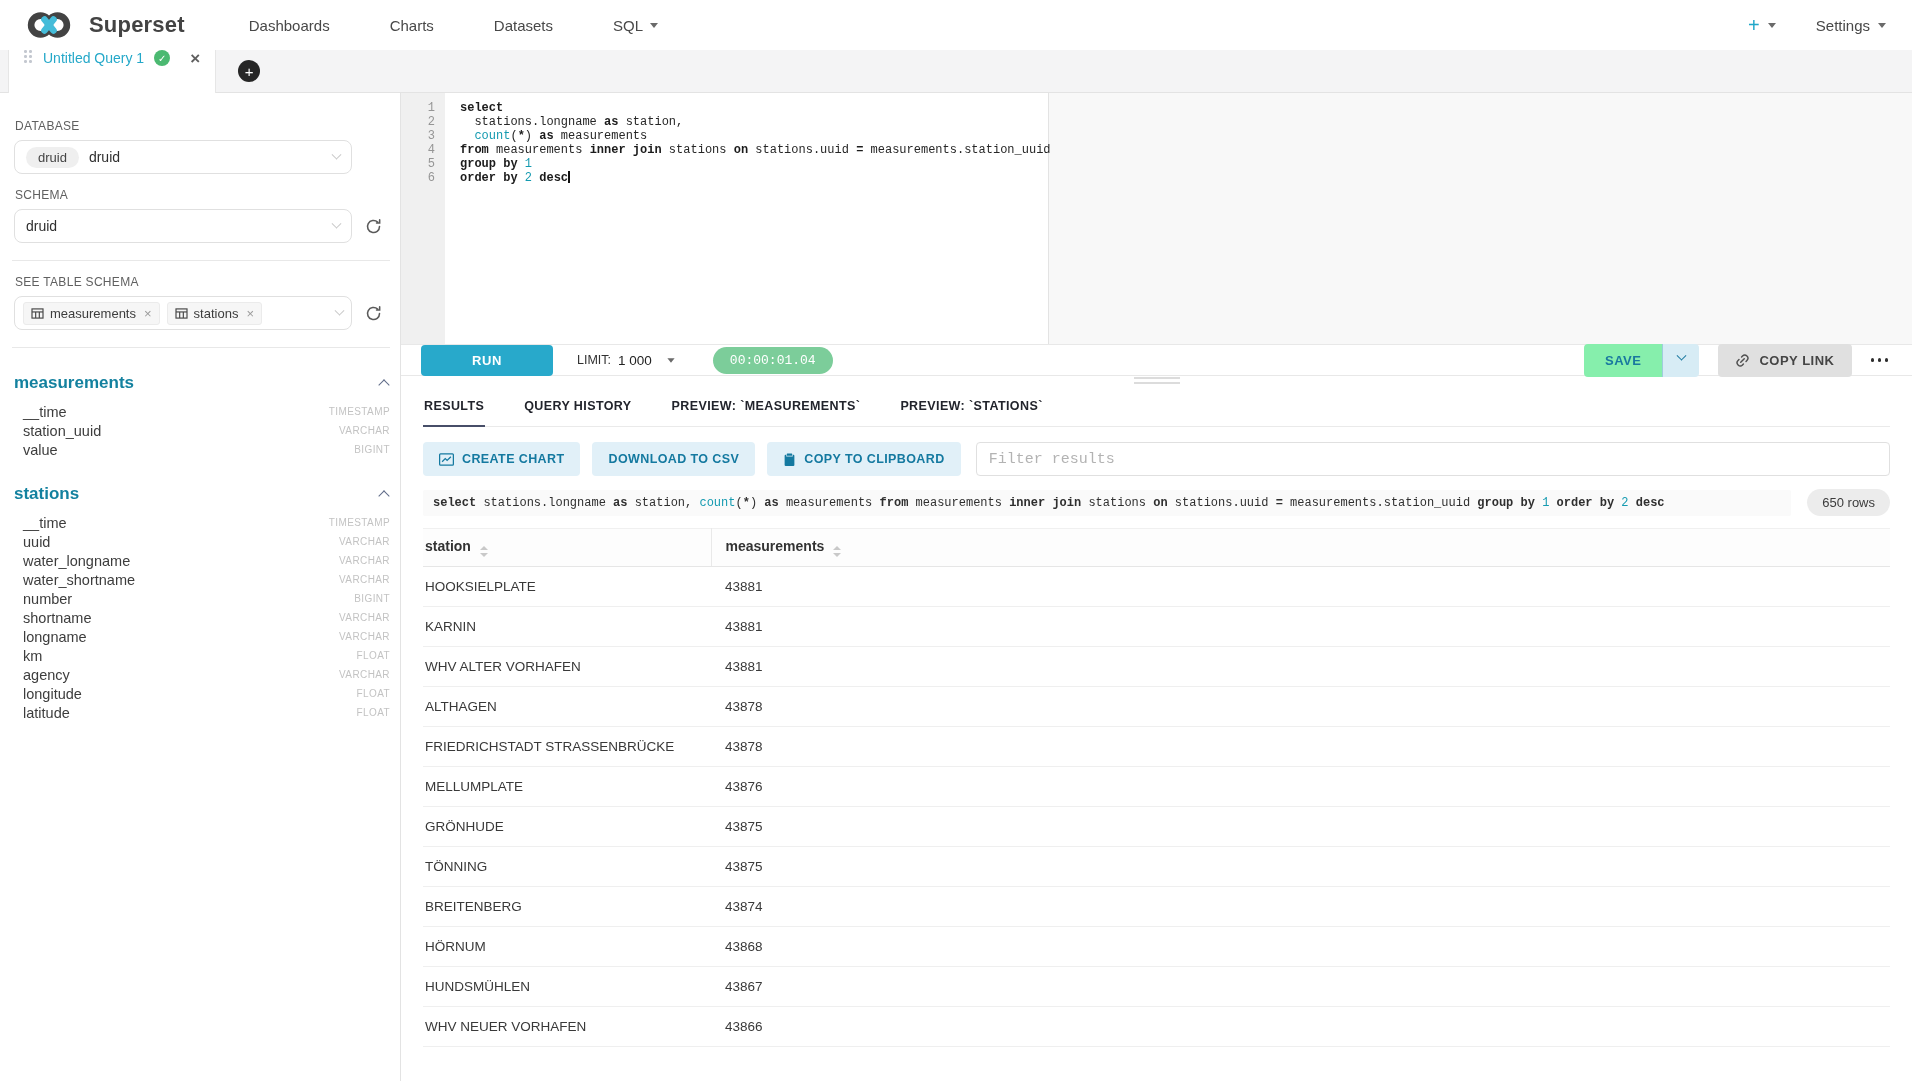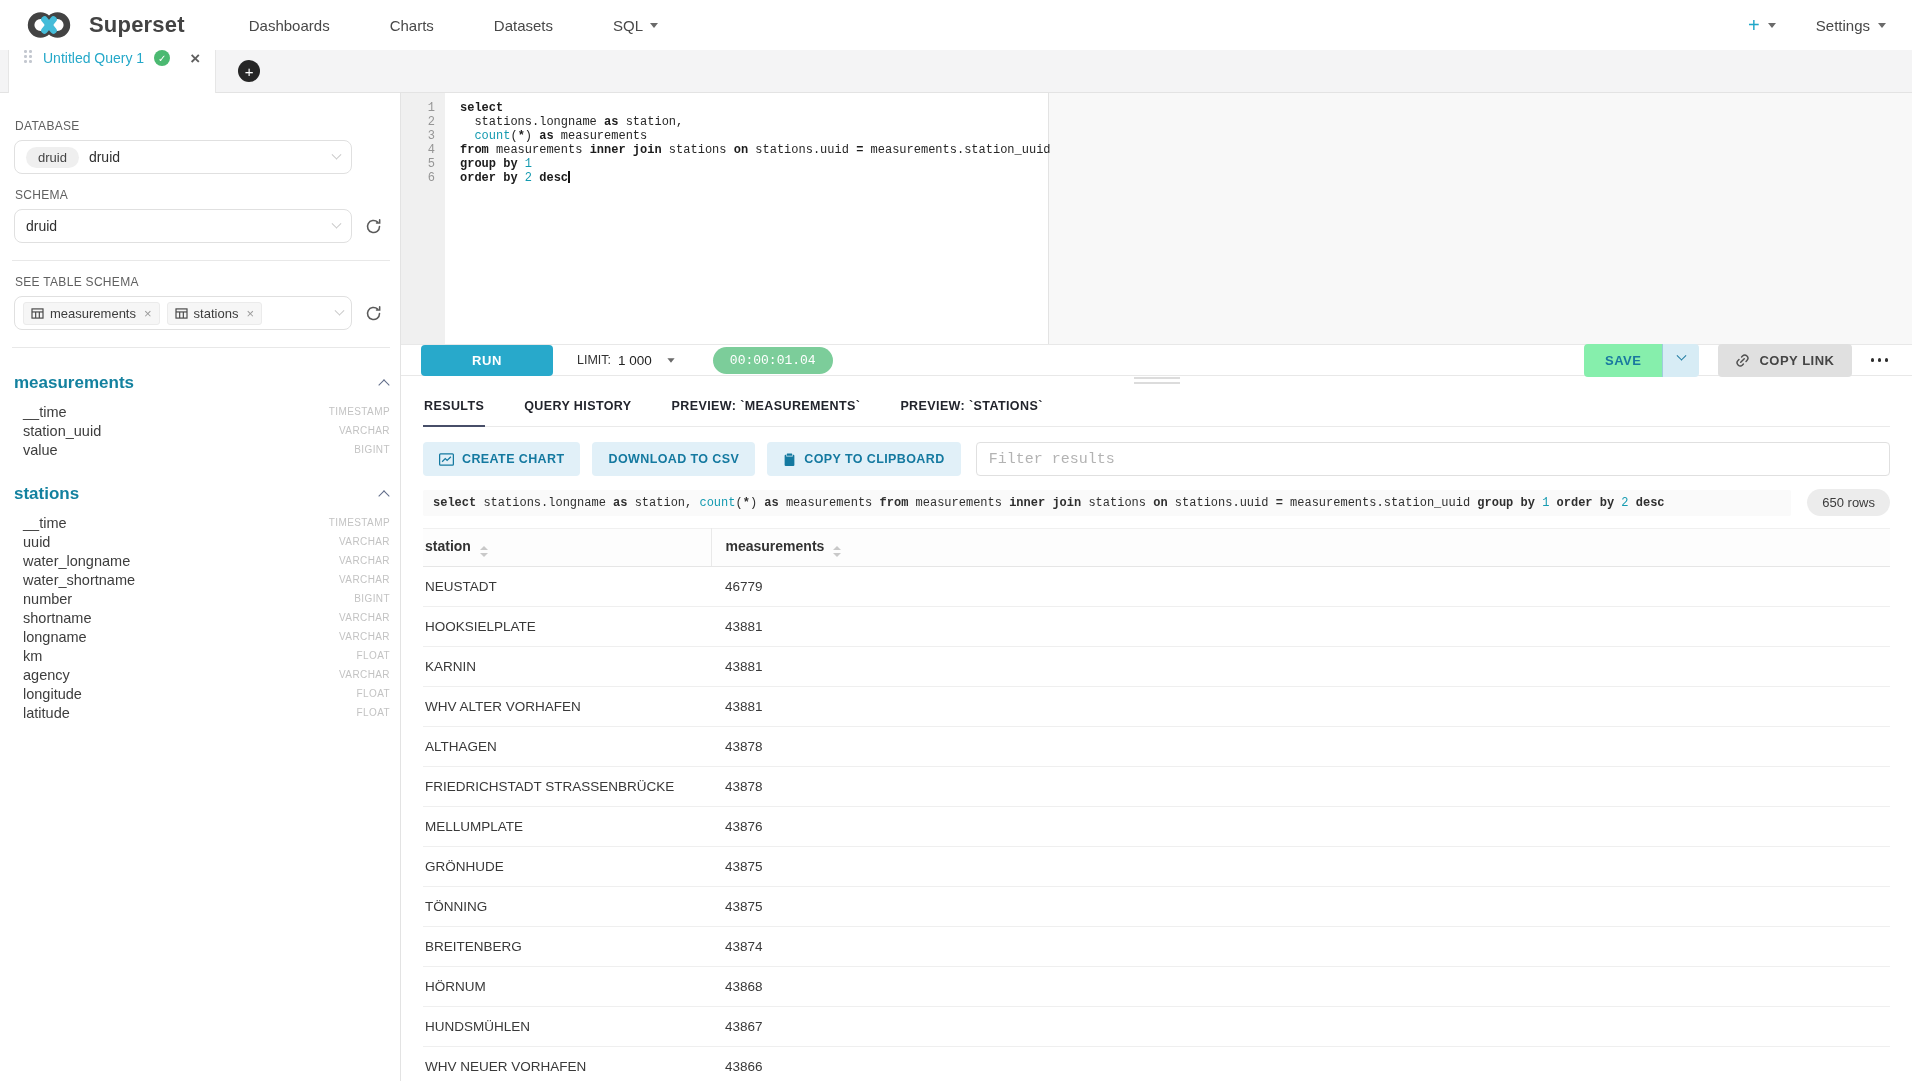--- a/index.html
+++ b/index.html
@@ -408,24 +408,20 @@
                   <i class="down"></i>
                 </span></th>
               <th>measurements<span class="sort">
                   <i class="up"></i>
                   <i class="down"></i>
                 </span></th>
             </tr>
           </thead>
         <tbody id="rbody">
             <tr>
-              <td>NEUSTADT</td>
-              <td>46779</td>
-            </tr>
-            <tr>
               <td>HOOKSIELPLATE</td>
               <td>43881</td>
             </tr>
             <tr>
               <td>KARNIN</td>
               <td>43881</td>
             </tr>
             <tr>
               <td>WHV ALTER VORHAFEN</td>
               <td>43881</td>

